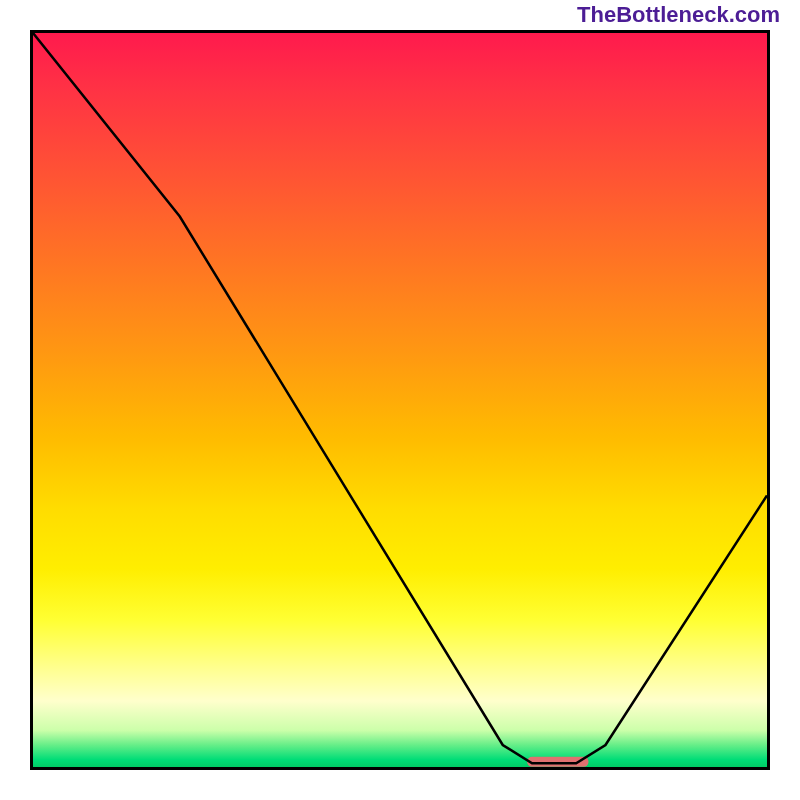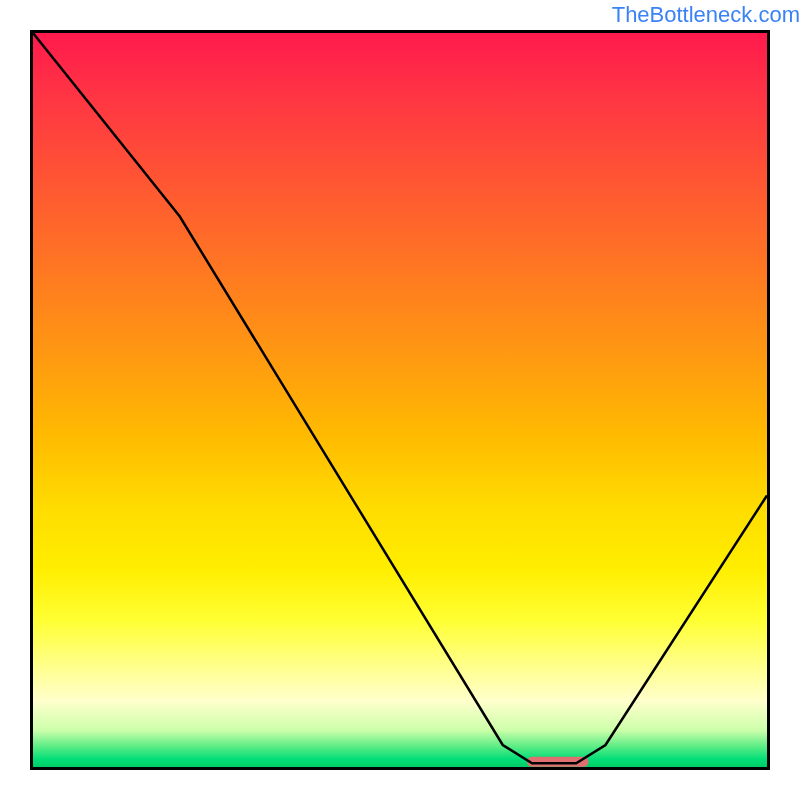--- a/index.html
+++ b/index.html
@@ -9,24 +9,24 @@
     font-family: Arial, sans-serif;
   }
   .chart-container {
     position: relative;
     width: 800px;
     height: 800px;
   }
   .watermark {
     position: absolute;
     top: 2px;
-    right: 0;
+    right: 20px;
     font-size: 22px;
-    font-weight: normal;
-    color: #3b82f6;
+    font-weight: bold;
+    color: #4c1d95;
     z-index: 10;
   }
   .plot-area {
     position: absolute;
     left: 30px;
     top: 30px;
     width: 740px;
     height: 740px;
     border: 3.5px solid #000000;
     box-sizing: border-box;

